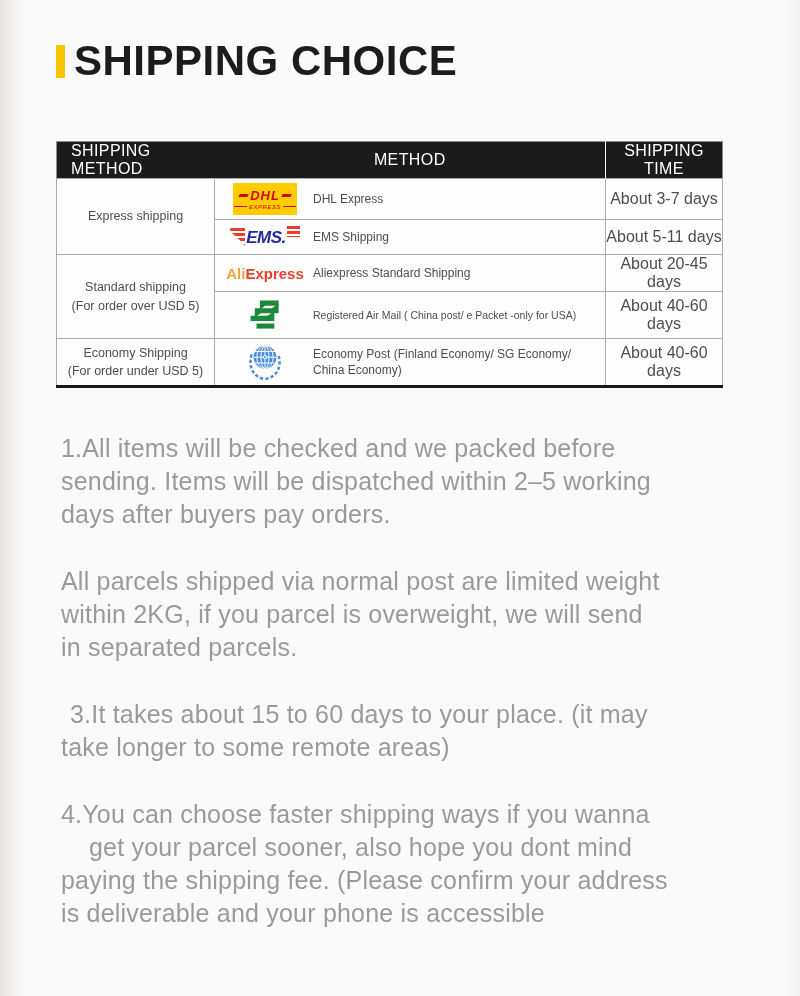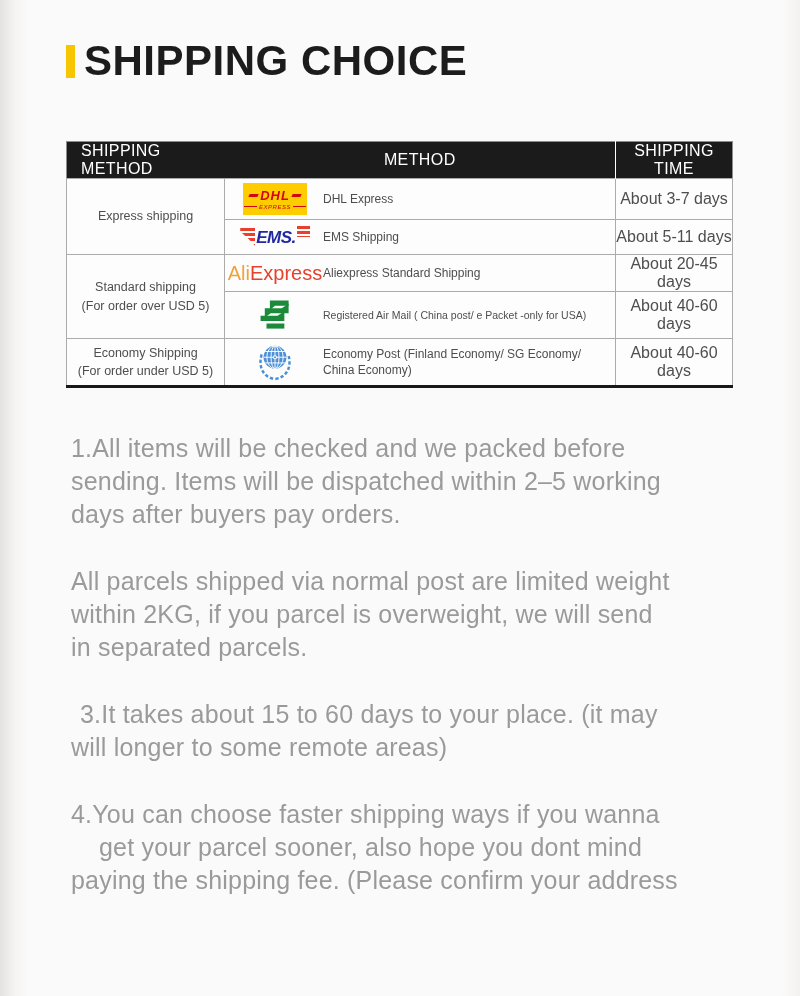--- a/index.html
+++ b/index.html
@@ -2,21 +2,21 @@
 <html><head>
 <meta charset="utf-8">
 <style>
   * { margin:0; padding:0; box-sizing:border-box; }
   html,body { width:800px; height:996px; }
   body { background:#fbfafa; font-family:"Liberation Sans", sans-serif; position:relative; overflow:hidden; }
   .edge-left { position:absolute; left:0; top:0; bottom:0; width:28px;
     background:linear-gradient(90deg,#e4e3e2 0%, #f5f4f3 55%, rgba(250,250,250,0) 100%); }
   .edge-right { position:absolute; right:0; top:0; bottom:0; width:18px;
     background:linear-gradient(270deg,#f3f2f1 0%, rgba(251,250,250,0) 100%); }
-  .content { position:absolute; left:66px; top:42px; width:668px; }
+  .content { position:absolute; left:56px; top:42px; width:668px; }
 
   
   .title-row { display:flex; align-items:center; height:38px; }
   .accent { width:9px; height:33px; background:#F7C600; margin-right:9px; flex:0 0 9px; }
   h1.title { font-size:42px; font-weight:700; letter-spacing:0.5px; color:#1c1c1c; line-height:38px; white-space:nowrap; }
 
   
   table.ship { border-collapse:collapse; table-layout:fixed; width:666px; margin-top:61px;
     border:1px solid #8d8d8d; border-bottom:3px solid #181818; background:#fdfdfd; }
   col.c1 { width:158px; } col.c2 { width:391px; } col.c3 { width:117px; }
@@ -55,21 +55,21 @@
   
   .ems { display:flex; align-items:center; height:22px; }
   .ems-left { width:15px; height:18px; margin-right:1px;
     background:repeating-linear-gradient(180deg,#E8402C 0 2.6px, rgba(0,0,0,0) 2.6px 5.2px);
     clip-path:polygon(0 0,100% 0,100% 100%,58% 62%,0 20%); }
   .ems-name { font-size:17px; font-weight:700; font-style:italic; color:#2228A0; letter-spacing:-0.5px; line-height:1; }
   .ems-right { width:13px; height:11px; margin-left:1px; align-self:flex-start;
     background:repeating-linear-gradient(180deg,#E8402C 0 2.6px, rgba(0,0,0,0) 2.6px 5.2px); }
 
   
-  .alix { font-size:20px; font-weight:400; line-height:1; white-space:nowrap; }
+  .alix { font-size:15px; font-weight:700; line-height:1; white-space:nowrap; }
   .alix .p1 { color:#F0A33C; }
   .alix .p2 { color:#E5412D; }
 
   
   .cpost svg { width:36px; height:34px; display:block; }
   .un svg { width:40px; height:42px; display:block; }
 </style>
 </head>
 <body>
 
@@ -217,22 +217,23 @@
       <span class="line" style="display: block;">sending. Items will be dispatched within 2–5 working</span>
       <span class="line" style="display: block;">days after buyers pay orders.</span>
     </p>
     <p>
       <span class="line" style="display: block;">All parcels shipped via normal post are limited weight</span>
       <span class="line" style="display: block;">within 2KG, if you parcel is overweight, we will send</span>
       <span class="line" style="display: block;">in separated parcels.</span>
     </p>
     <p>
       <span class="line indent" style="display: block;">3.It takes about 15 to 60 days to your place. (it may</span>
-      <span class="line" style="display: block;">will longer to some remote areas)</span>
+      <span class="line" style="display: block;">take longer to some remote areas)</span>
     </p>
     <p>
       <span class="line" style="display: block;">4.You can choose faster shipping ways if you wanna</span>
       <span class="line" style="display: block; margin-left: 28px;">get your parcel sooner, also hope you dont mind</span>
       <span class="line" style="display: block;">paying the shipping fee. (Please confirm your address</span>
+      <span class="line" style="display: block;">is deliverable and your phone is accessible</span>
     </p>
   </div>
 
 </div>
 
 </body></html>

